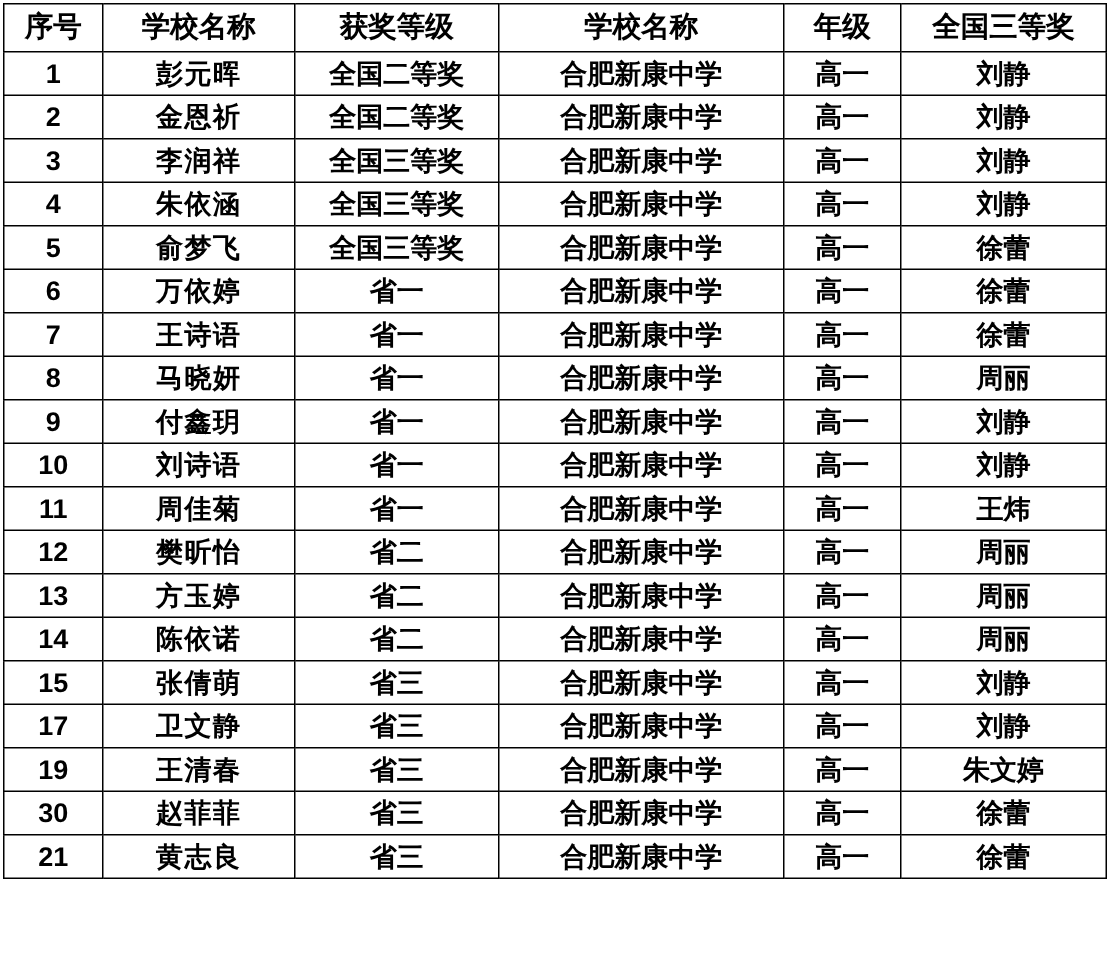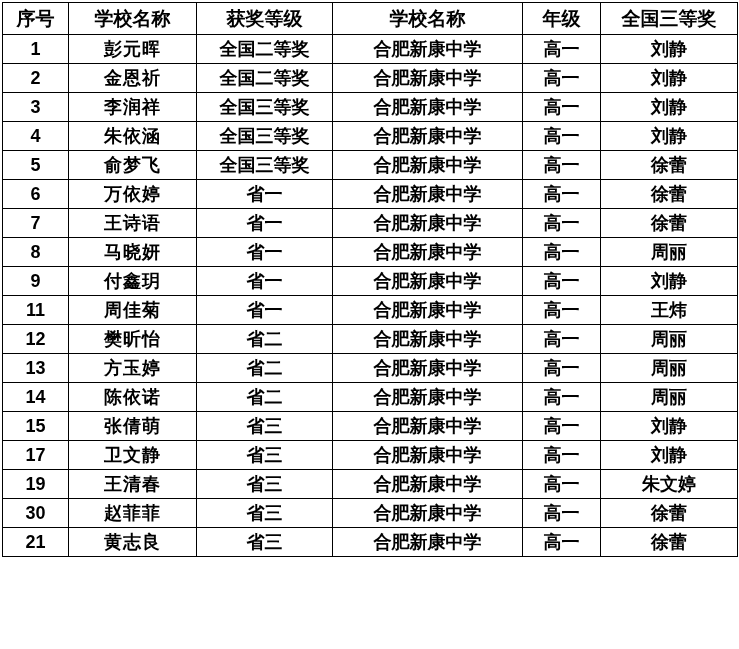--- a/index.html
+++ b/index.html
@@ -154,20 +154,28 @@
       </tr>
       <tr>
         <td class="col-index">9</td>
         <td class="col-name">付鑫玥</td>
         <td class="col-level">省一</td>
         <td class="col-school">合肥新康中学</td>
         <td class="col-grade">高一</td>
         <td class="col-teacher">刘静</td>
       </tr>
       <tr>
+        <td class="col-index">10</td>
+        <td class="col-name">刘诗语</td>
+        <td class="col-level">省一</td>
+        <td class="col-school">合肥新康中学</td>
+        <td class="col-grade">高一</td>
+        <td class="col-teacher">刘静</td>
+      </tr>
+      <tr>
         <td class="col-index">11</td>
         <td class="col-name">周佳菊</td>
         <td class="col-level">省一</td>
         <td class="col-school">合肥新康中学</td>
         <td class="col-grade">高一</td>
         <td class="col-teacher">王炜</td>
       </tr>
       <tr>
         <td class="col-index">12</td>
         <td class="col-name">樊昕怡</td>

